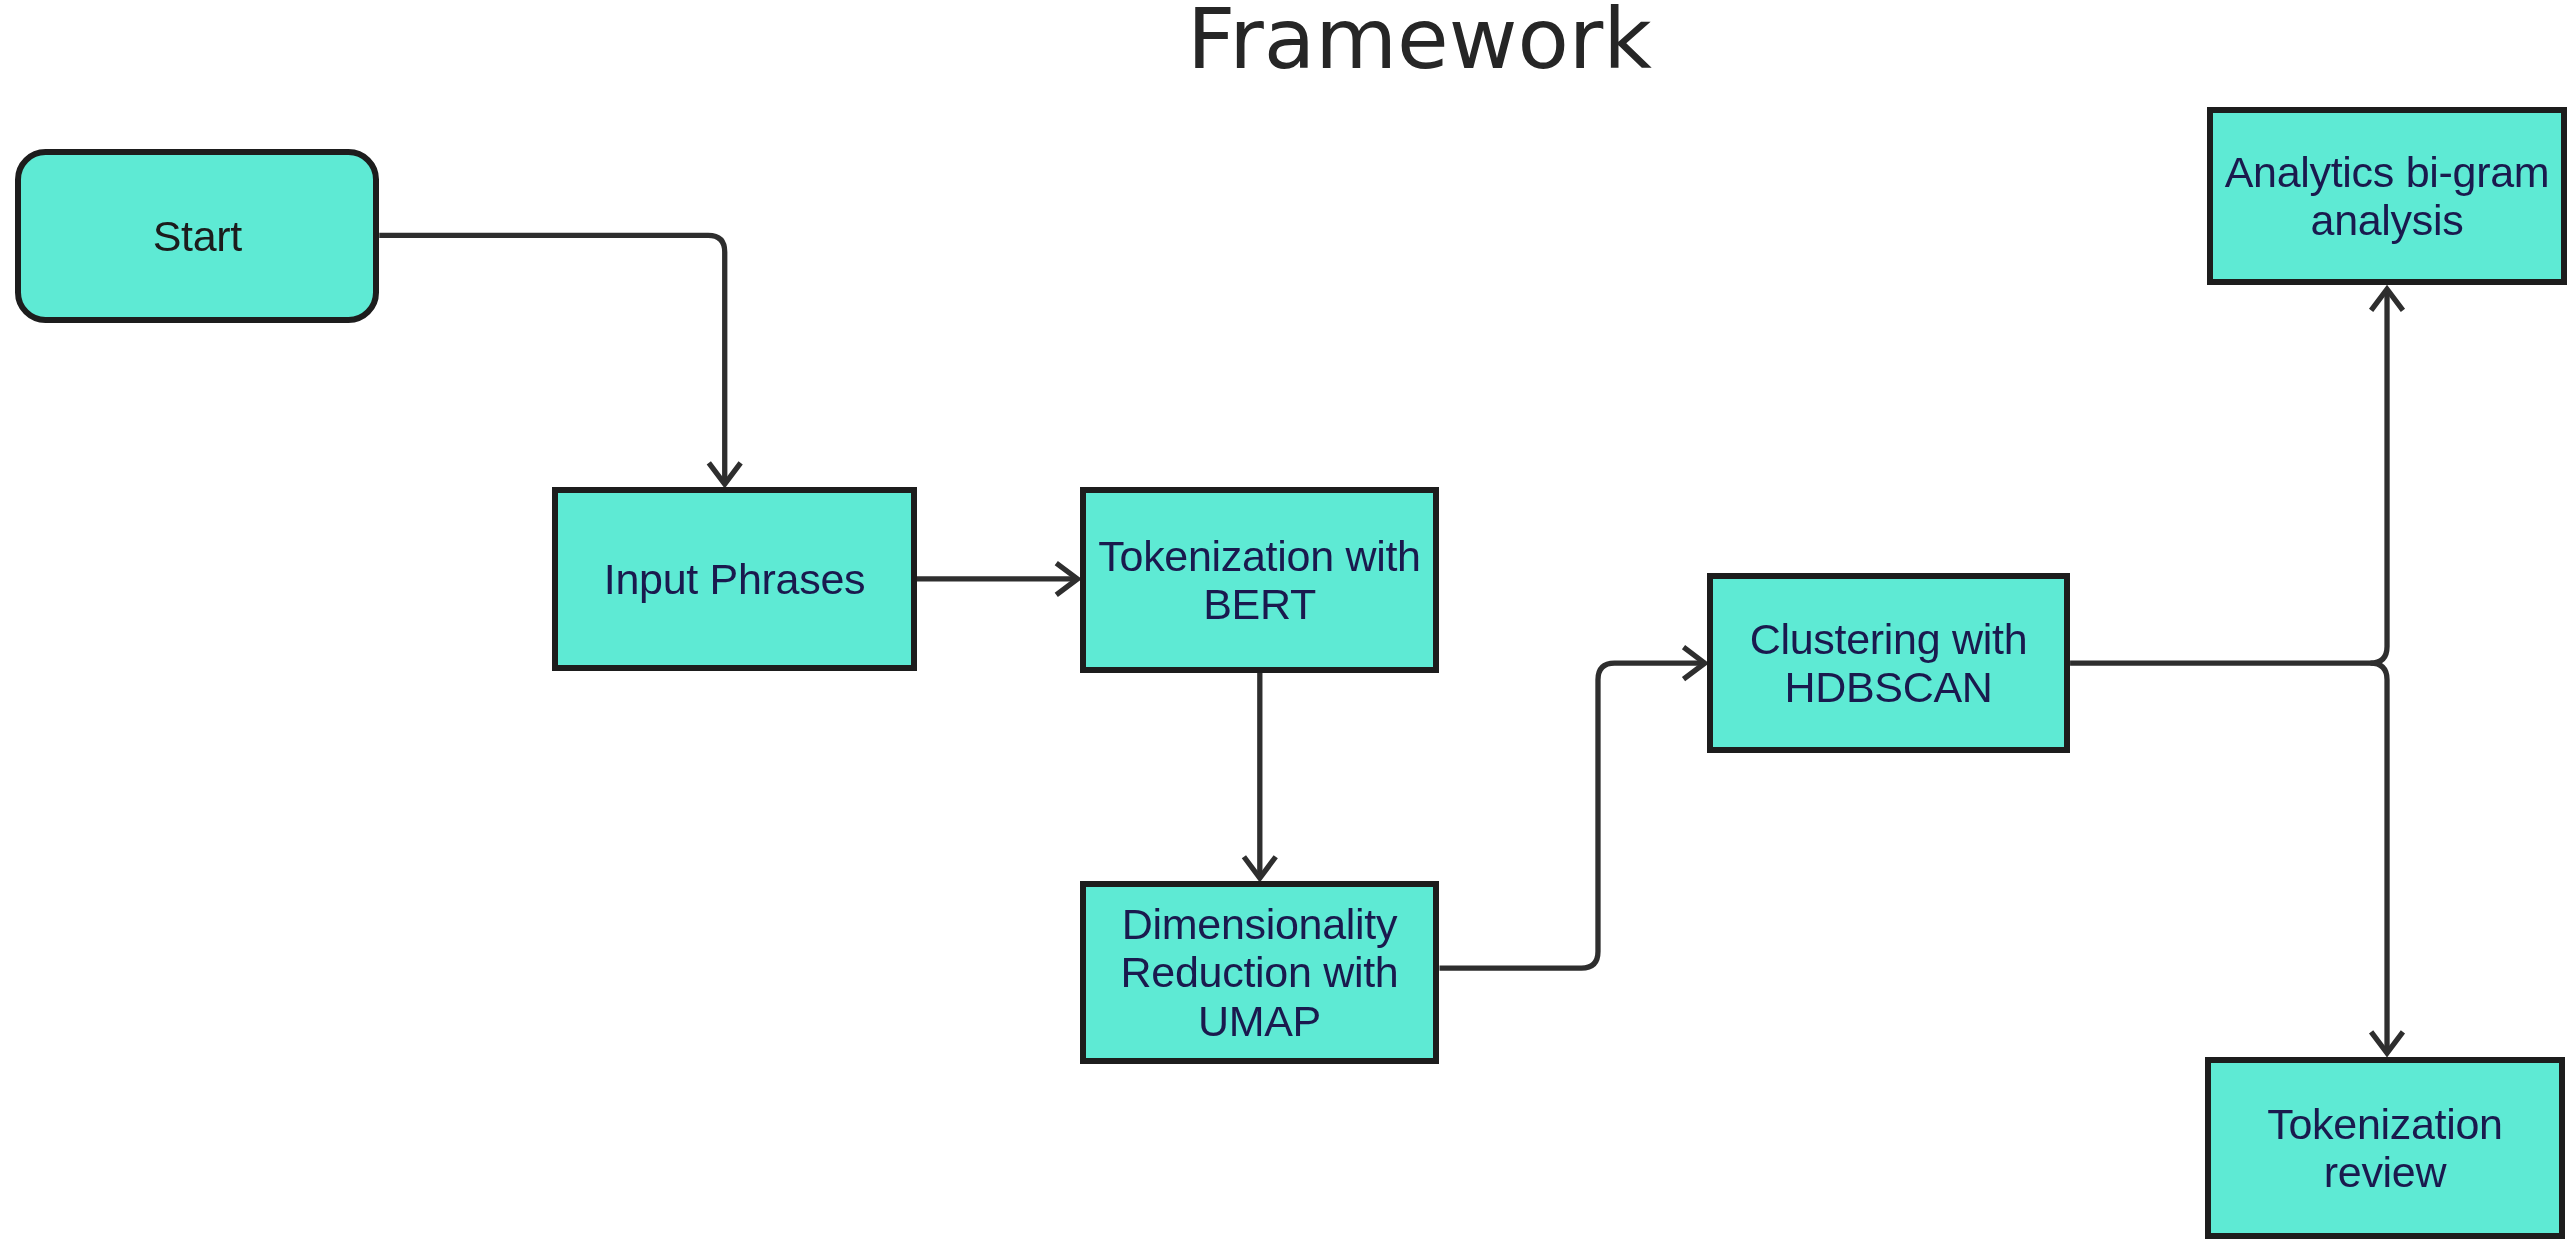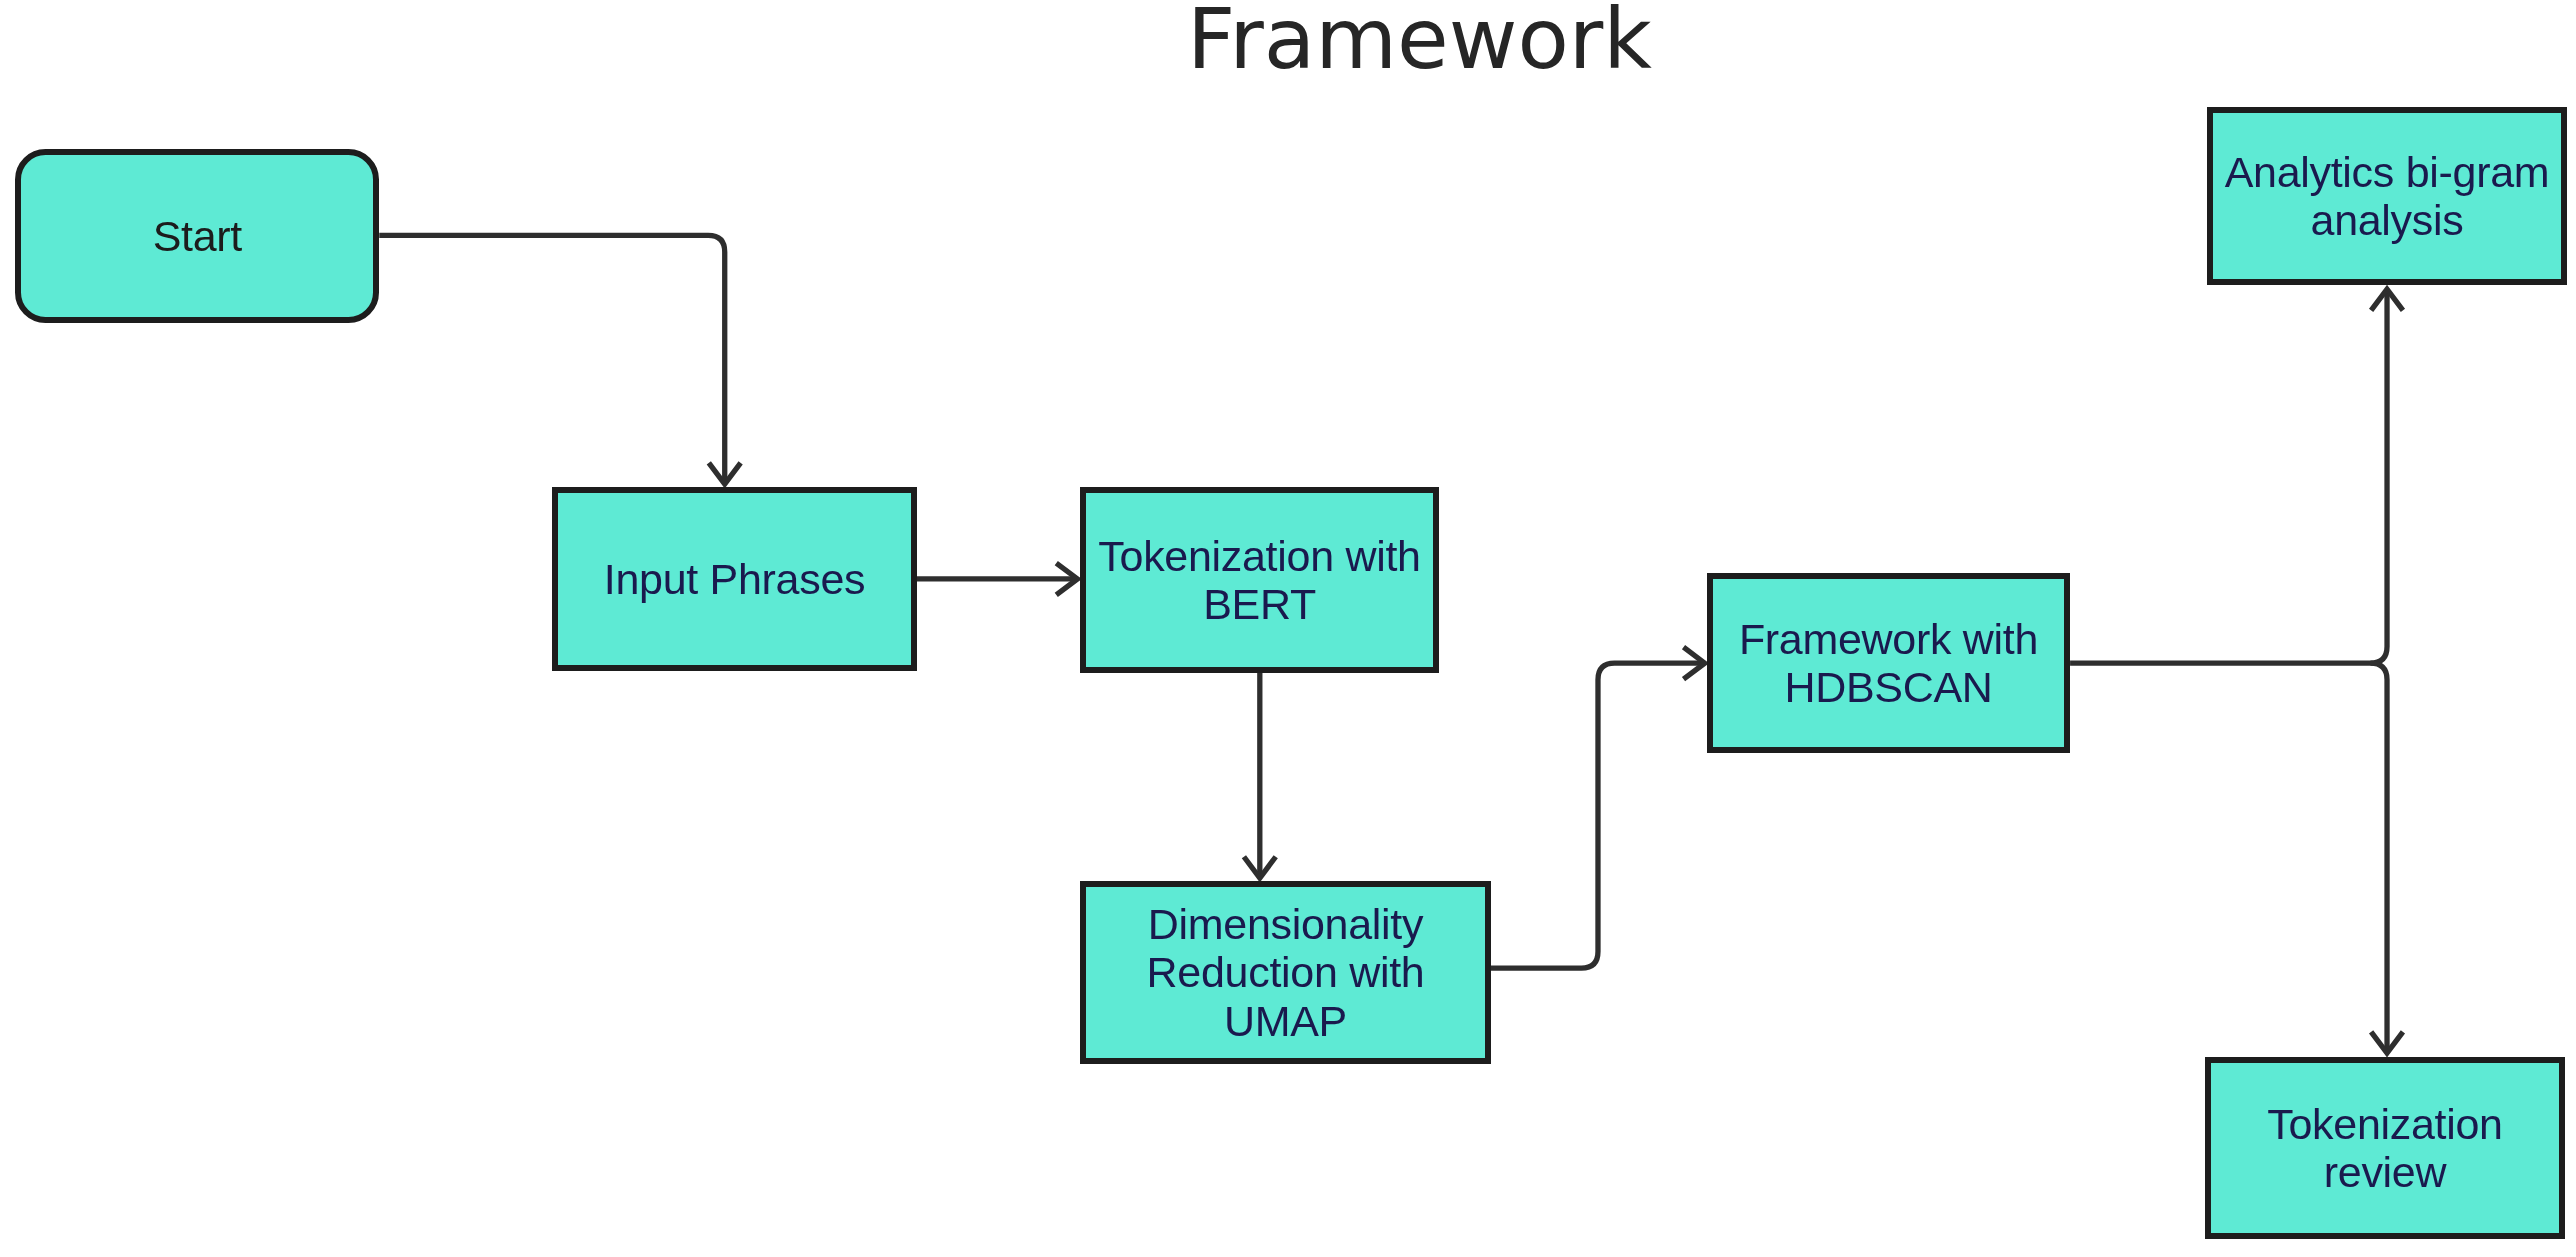--- a/index.html
+++ b/index.html
@@ -56,21 +56,21 @@
     border-radius: 30.5px;
     border-width: 6.6px;
   }
   .node.start-node {
     color: #1c1c1c;
   }
   
   #n-start       { left: 15.3px;   top: 149px;  width: 364px; height: 174px; }
   #n-input       { left: 552px;  top: 487px;  width: 365px; height: 184px; }
   #n-token       { left: 1080px; top: 487px;  width: 359px; height: 186px; }
-  #n-dimred      { left: 1080px; top: 881px; width: 411px; height: 183px; }
+  #n-dimred      { left: 1080px; top: 881px; width: 359px; height: 183px; }
   #n-cluster     { left: 1707px; top: 573px;  width: 363px; height: 180px; }
   #n-analytics   { left: 2207px; top: 107px;  width: 360px; height: 178px; }
   #n-traditional { left: 2205px; top: 1057px; width: 360px; height: 182px; }
   .wire {
     fill: none;
     stroke: #2e2e2e;
     stroke-width: 8;
     stroke-linecap: butt;
     stroke-linejoin: miter;
   }
@@ -113,21 +113,21 @@
 
   <div id="n-token" class="node">
     <span>Tokenization with BERT</span>
   </div>
 
   <div id="n-dimred" class="node">
     <span>Dimensionality Reduction with UMAP</span>
   </div>
 
   <div id="n-cluster" class="node">
-    <span>Framework with HDBSCAN</span>
+    <span>Clustering with HDBSCAN</span>
   </div>
 
   <div id="n-analytics" class="node">
     <span>Analytics bi-gram analysis</span>
   </div>
 
   <div id="n-traditional" class="node">
     <span>Tokenization review</span>
   </div>
 

